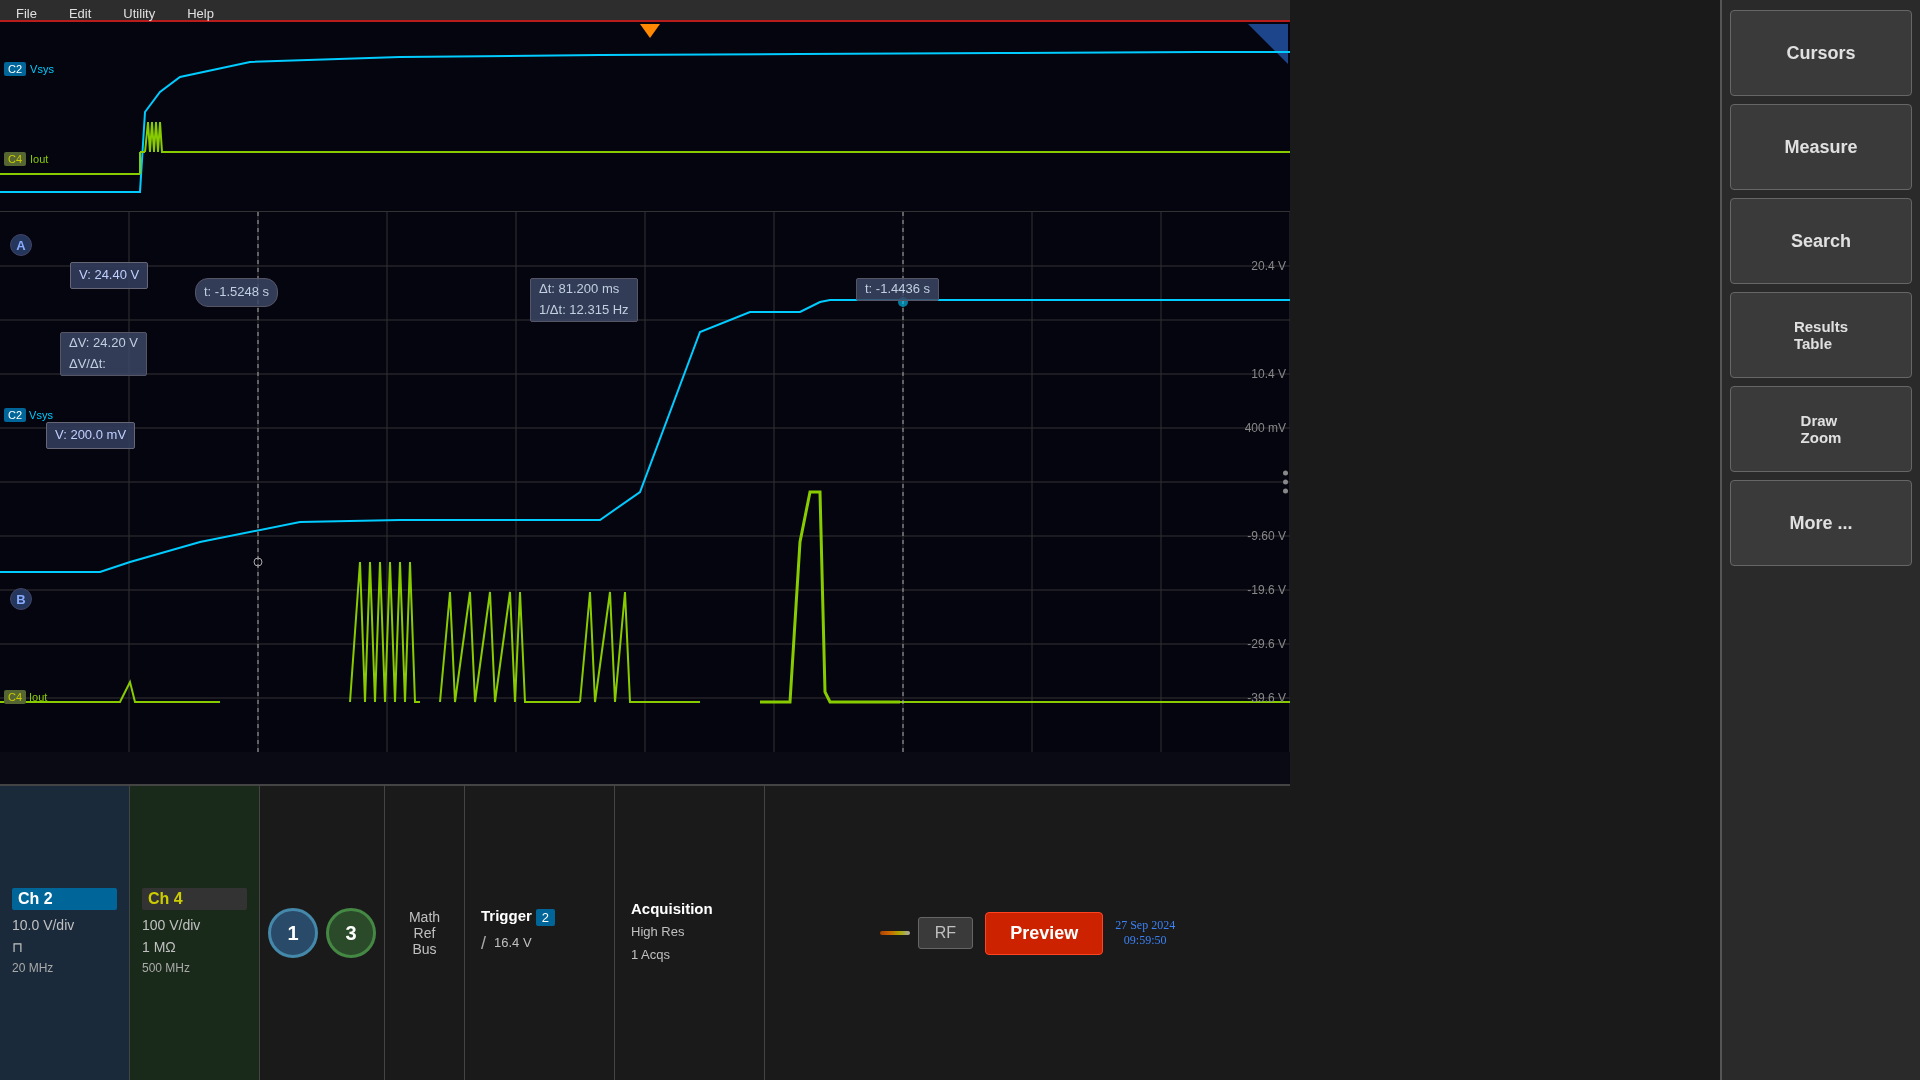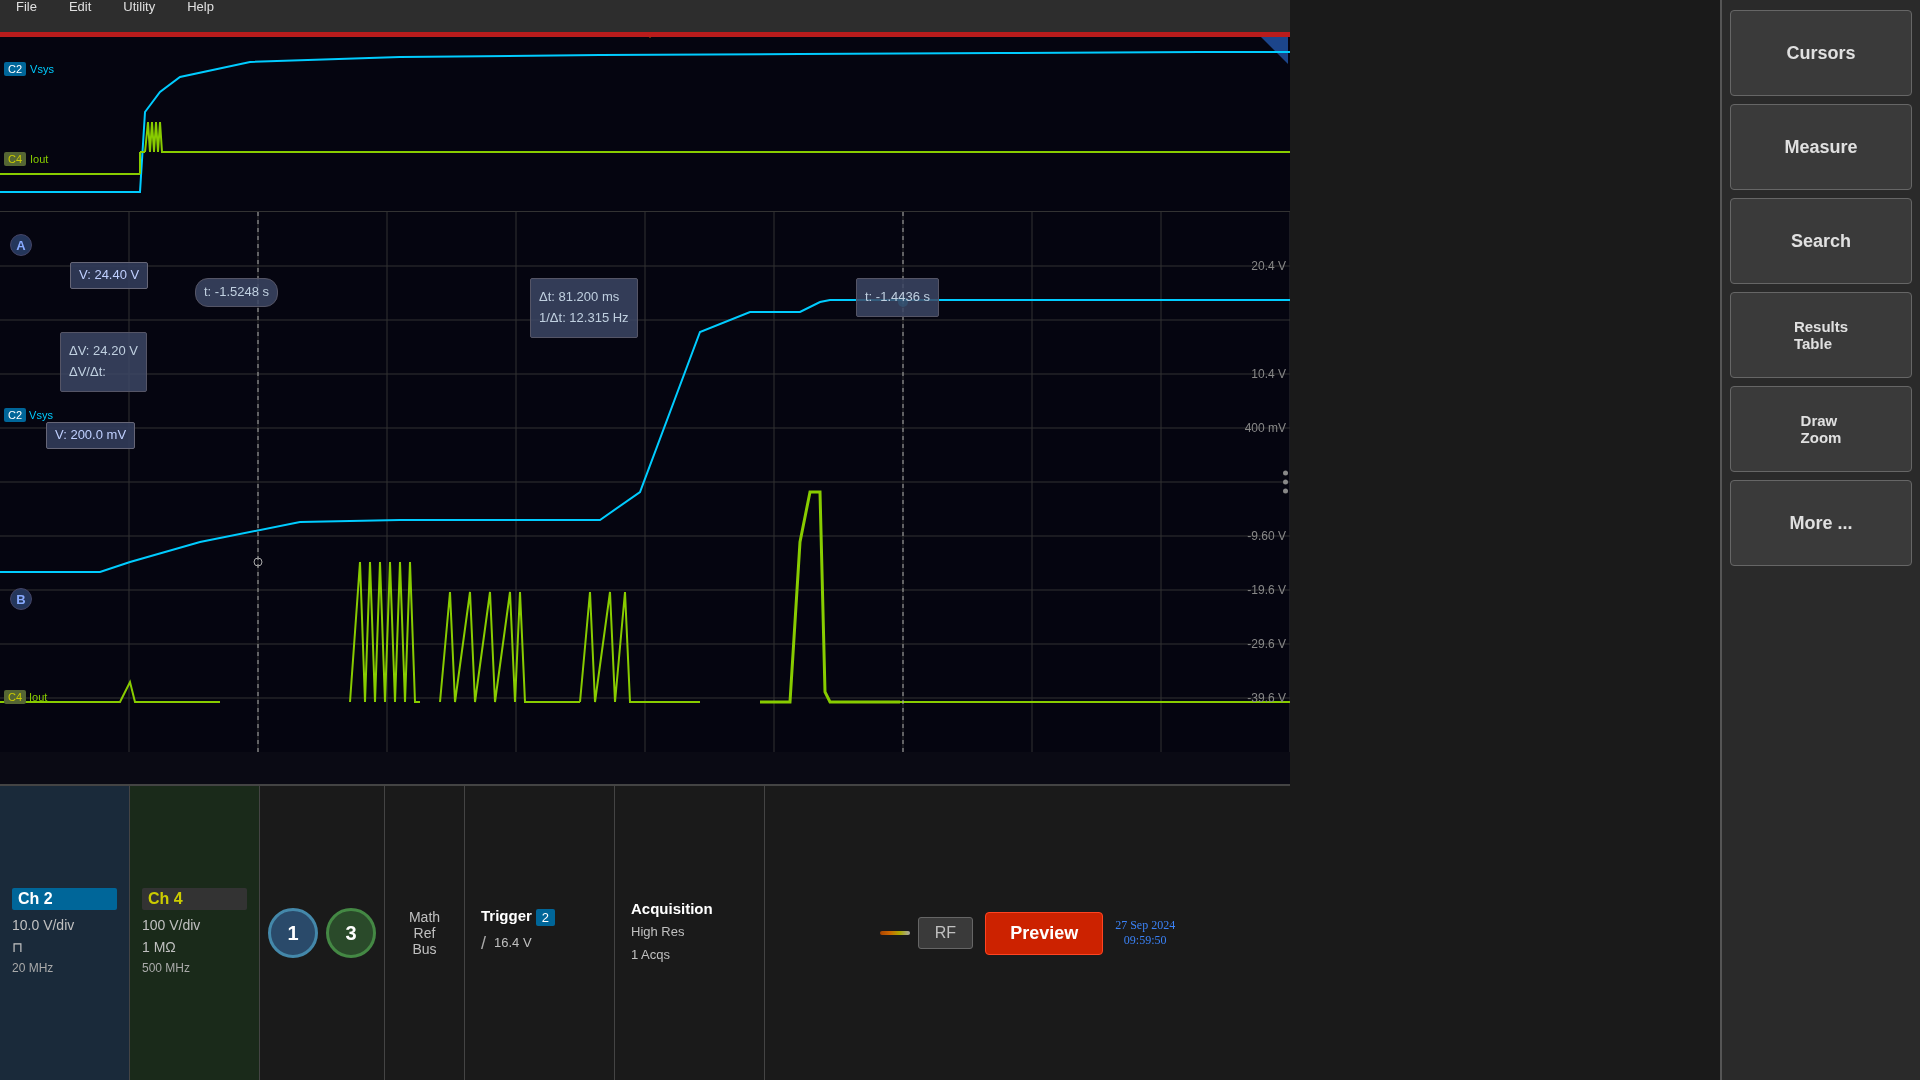--- a/index.html
+++ b/index.html
@@ -13,24 +13,24 @@
     }
 
     
     #menubar {
       position: absolute;
       top: 0; left: 0;
       width: 1290px;
       height: 22px;
       background: #2d2d2d;
       display: flex;
-      align-items: flex-end;
+      align-items: flex-start;
       gap: 20px;
-      padding: 16px 10px;
-      border-bottom: 5px solid #b91c1c;
+      padding: 4px 10px;
+      border-bottom: 2px solid #b91c1c;
       z-index: 10;
     }
     .menu-item {
       color: #e0e0e0;
       font-size: 13px;
       cursor: pointer;
       padding: 2px 6px;
     }
 
     
@@ -275,21 +275,21 @@
       font-family: Liberation Serif, serif;
     }
 
     
     .meas-box {
       position: absolute;
       background: rgba(60,70,100,0.85);
       border: 1px solid #556;
       color: #c0d0e0;
       font-size: 13px;
-      padding: 8px 8px;
+      padding: 0 8px;
       border-radius: 2px;
       line-height: 1.6;
     }
 
     
     .y-label {
       position: absolute;
       right: 4px;
       font-size: 12px;
       color: #888;

